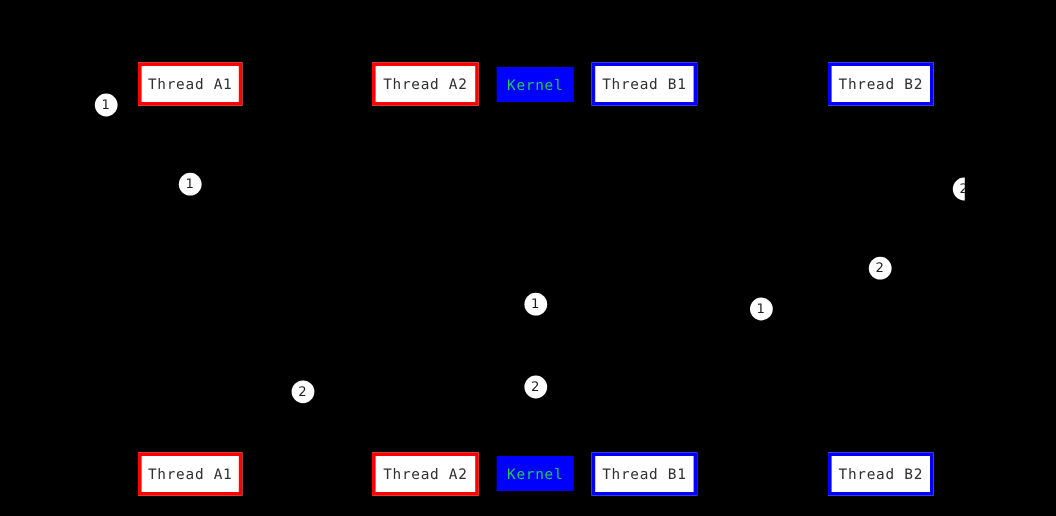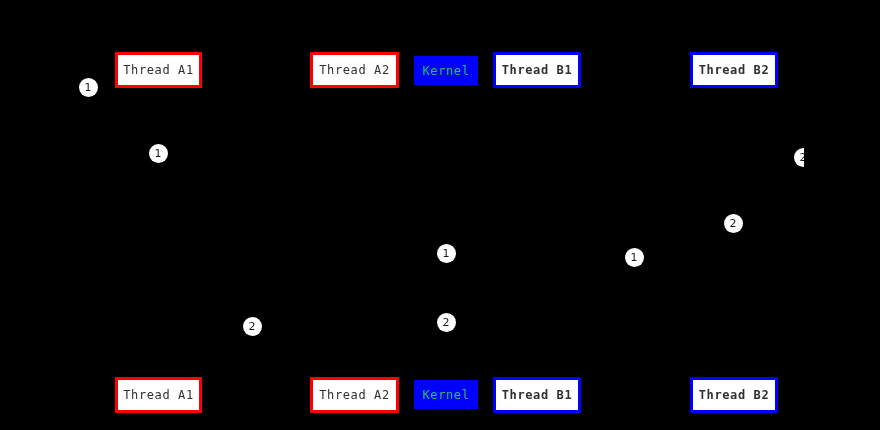--- a/index.html
+++ b/index.html
@@ -32,21 +32,20 @@
   }
   .participant.style-red {
     background: #FFFFFF;
     border: 3px solid #FF0000;
     color: #303030;
   }
   .participant.style-blue-outline {
     background: #FFFFFF;
     border: 3px solid #0000FF;
     color: #303030;
-    font-weight: bold;
   }
   .participant.style-blue-fill {
     background: #0000FF;
     border: 1px solid #0000FF;
     color: #22c55e;
   }
 
   
   .lifeline {
     position: absolute;

